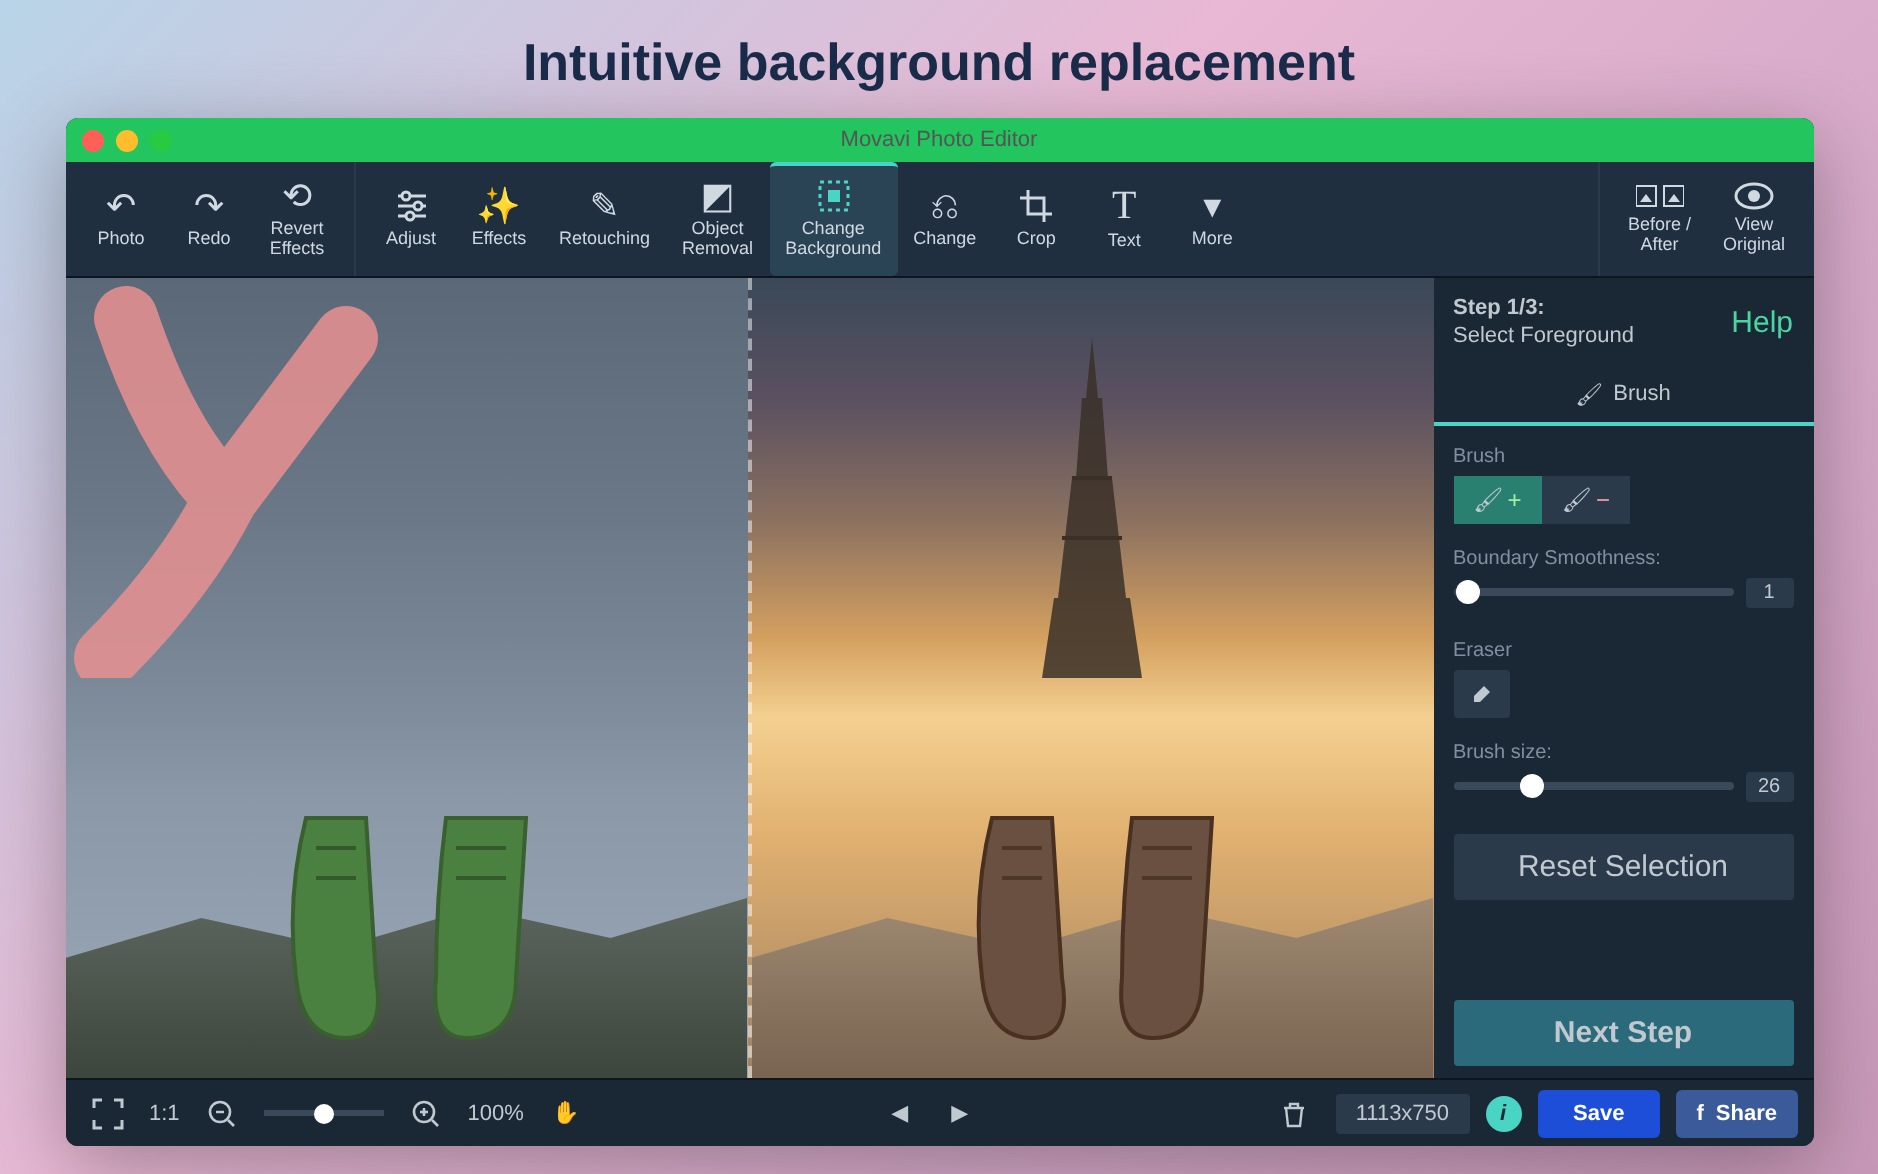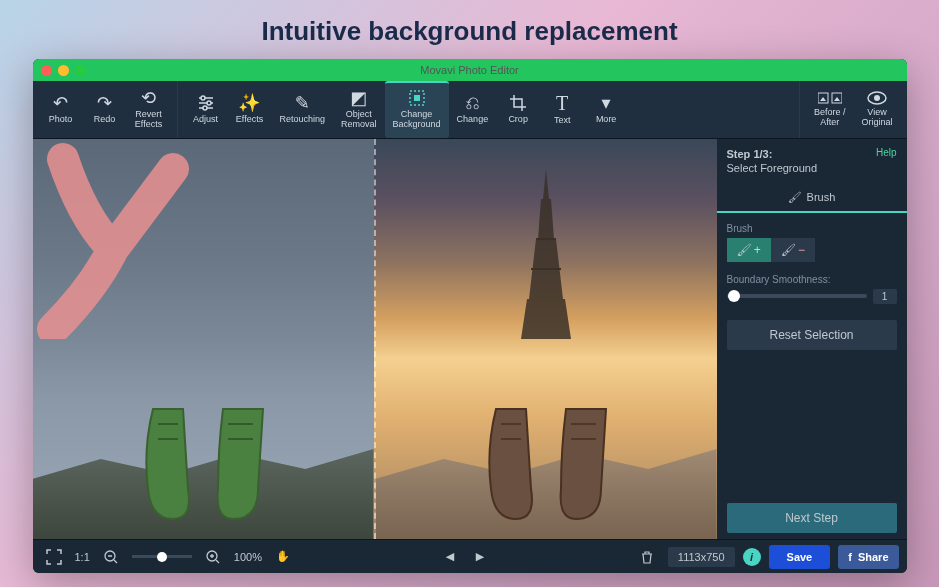--- a/index.html
+++ b/index.html
@@ -24,40 +24,40 @@
 .canvas-half.left { background: linear-gradient(180deg, #5a6878 0%, #6a7888 30%, #7a8898 50%, #8a98a8 65%, #9aa8b8 100%); }
 .canvas-half.right { background: linear-gradient(180deg, #3a4858 0%, #5a5060 15%, #8a7060 30%, #d4a060 45%, #f4d090 55%, #e0b070 70%, #a08060 100%); border-left: 2px dashed rgba(255,255,255,0.5); }
 .brush-y { top: 20px; left: 40px; width: 180px; height: 200px; }
 .brush-y svg { width: 100%; height: 100%; }
 .boots { position: absolute; bottom: 10px; left: 50%; transform: translateX(-50%); width: 180px; height: 140px; }
 .boots.green svg path { fill: #4a8040; stroke: #3a6030; }
 .boots.brown svg path { fill: #6a5040; stroke: #4a3020; }
 .eiffel { position: absolute; left: 50%; top: 30px; transform: translateX(-50%); }
 .rocks { position: absolute; bottom: 0; left: 0; right: 0; height: 100px; background: linear-gradient(180deg, rgba(160,140,120,0.9), rgba(120,100,80,1)); clip-path: polygon(0 40%, 20% 20%, 40% 35%, 60% 15%, 80% 30%, 100% 10%, 100% 100%, 0 100%); }
 .side-panel { width: 190px; background: #1a2836; display: flex; flex-direction: column; color: #c0c8d0; font-size: 11px; }
-.step-header { padding: 8px 10px 4px; display: flex; justify-content: space-between; align-items: flex-start; }
+.step-header { padding: 8px 10px 4px; display: flex; justify-content: space-between; align-items: center; }
 .step-text { line-height: 1.3; }
 .step-text b { display: block; }
-.help-link { color: #4ad4a0; cursor: pointer; font-size: 10px; }
+.help-link { color: #4ad4a0; cursor: pointer; font-size: 15px; }
 .tool-tabs { display: flex; background: #14202c; margin: 4px 0; }
 .tool-tab { flex: 1; text-align: center; padding: 7px 0; font-size: 11px; cursor: pointer; display: flex; align-items: center; justify-content: center; gap: 5px; }
 .tool-tab.active { background: #1a2836; border-bottom: 2px solid #4ad4c4; }
 .panel-section { padding: 6px 10px; }
 .panel-label { font-size: 10px; color: #8090a0; margin-bottom: 4px; }
 .brush-modes { display: flex; gap: 0; }
 .brush-mode { padding: 5px 10px; background: #2a3a4a; cursor: pointer; display: flex; align-items: center; gap: 2px; font-size: 12px; }
 .brush-mode.active { background: #2a8070; }
 .brush-mode .plus { color: #a0f0a0; } .brush-mode .minus { color: #f0a0a0; }
 .slider-row { display: flex; align-items: center; gap: 6px; margin: 4px 0; }
 .slider-row input[type=range] { flex: 1; height: 4px; -webkit-appearance: none; background: #3a4a5a; border-radius: 2px; }
 .slider-row input[type=range]::-webkit-slider-thumb { -webkit-appearance: none; width: 12px; height: 12px; background: #fff; border-radius: 50%; cursor: pointer; }
 .slider-val { width: 24px; text-align: center; background: #2a3a4a; padding: 2px 4px; font-size: 10px; border-radius: 2px; }
 .eraser-btn { width: 28px; height: 24px; background: #2a3a4a; display: flex; align-items: center; justify-content: center; cursor: pointer; border-radius: 2px; }
-.panel-btn { margin: 6px 10px; padding: 8px; text-align: center; background: #2a3a4a; cursor: pointer; font-size: 12px; border-radius: 2px; }
-.panel-btn.primary { background: #2a6a7a; }
+.panel-btn { margin: 6px 10px; padding: 8px; text-align: center; background: #2a3a4a; cursor: pointer; font-size: 15px; border-radius: 2px; }
+.panel-btn.primary { background: #2a6a7a; font-weight: bold; }
 .bottombar { height: 34px; background: #1a2836; display: flex; align-items: center; padding: 0 8px; gap: 8px; color: #c0c8d0; font-size: 11px; border-top: 1px solid #0d1620; }
 .bb-btn { width: 26px; height: 26px; display: flex; align-items: center; justify-content: center; cursor: pointer; border-radius: 2px; }
 .bb-sep { flex: 1; }
 .zoom-slider { width: 60px; height: 3px; -webkit-appearance: none; background: #3a4a5a; }
 .zoom-slider::-webkit-slider-thumb { -webkit-appearance: none; width: 10px; height: 10px; background: #fff; border-radius: 50%; }
 .dim-box { background: #2a3a4a; padding: 4px 10px; border-radius: 2px; }
 .info-btn { width: 18px; height: 18px; border-radius: 50%; background: #4ad4c4; color: #1a2836; display: flex; align-items: center; justify-content: center; font-weight: bold; font-style: italic; cursor: pointer; }
 .save-btn { background: #1d4ed8; color: #fff; padding: 6px 18px; border-radius: 3px; cursor: pointer; font-weight: 600; }
 .share-btn { background: #3a5a9a; color: #fff; padding: 6px 10px; border-radius: 3px; cursor: pointer; display: flex; align-items: center; gap: 6px; font-weight: 600; }
 .nav-arrows { display: flex; gap: 4px; }
@@ -247,20 +247,35 @@
           <div class="brush-mode">🖌<span class="minus">−</span></div>
         </div>
       </div>
       <div class="panel-section">
         <div class="panel-label">Boundary Smoothness:</div>
         <div class="slider-row">
           <input type="range" min="0" max="100" value="1" style="">
           <span class="slider-val">1</span>
         </div>
       </div>
+      <div class="panel-section">
+        <div class="panel-label">Eraser</div>
+        <div class="eraser-btn">
+          <svg width="14" height="14" viewBox="0 0 14 14">
+              <path d="M3 8 L8 3 L11 6 L6 11 L3 11 Z" fill="#c0c8d0"></path>
+            </svg>
+        </div>
+      </div>
+      <div class="panel-section">
+        <div class="panel-label">Brush size:</div>
+        <div class="slider-row">
+          <input type="range" min="0" max="100" value="26" style="">
+          <span class="slider-val">26</span>
+        </div>
+      </div>
       <div class="panel-btn">Reset Selection</div>
       <div style="flex:1"></div>
       <div class="panel-btn primary">Next Step</div>
     </div>
   </div>
 
   <div class="bottombar">
     <div class="bb-btn">
       <svg width="16" height="16" viewBox="0 0 16 16">
           <path d="M1 5V1h4M11 1h4v4M15 11v4h-4M5 15H1v-4" stroke="#c0c8d0" stroke-width="1.5" fill="none"></path>

